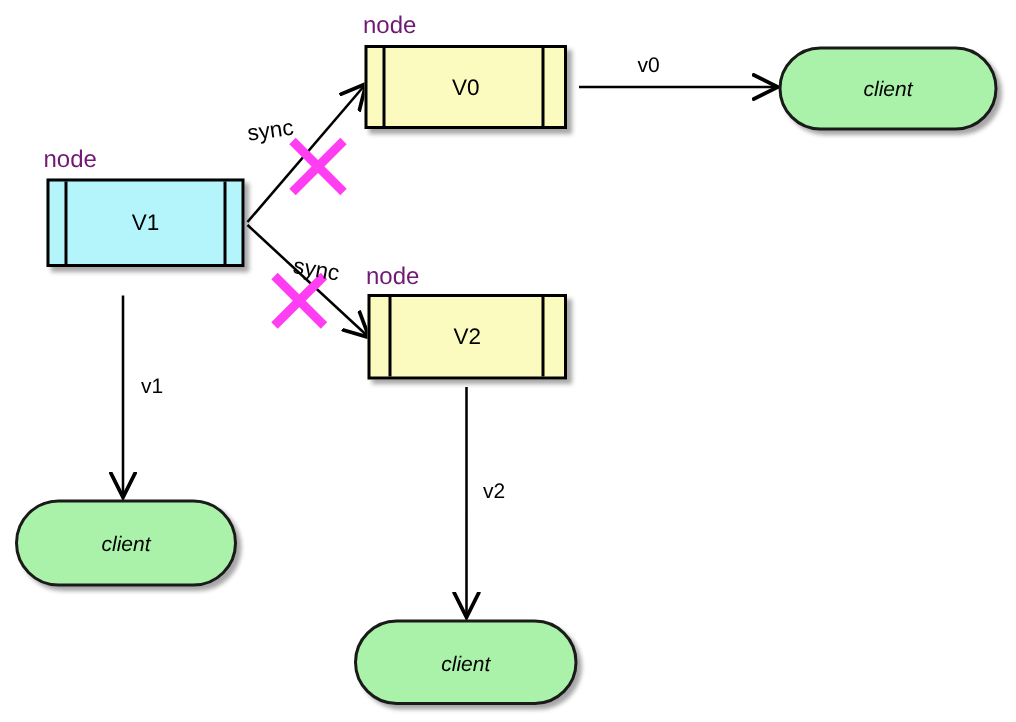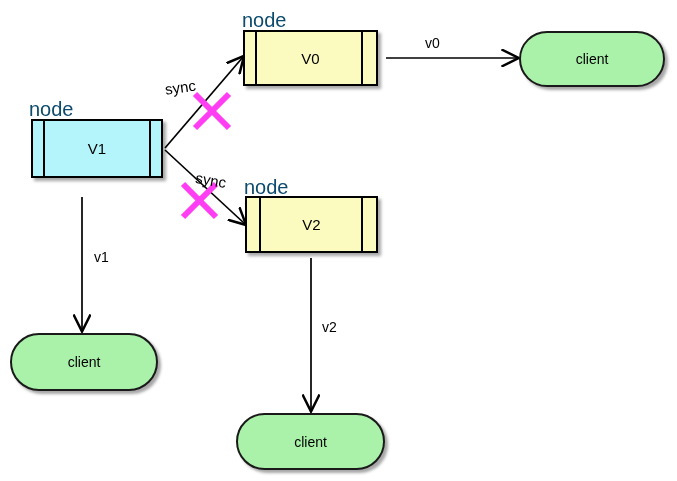--- a/index.html
+++ b/index.html
@@ -50,42 +50,43 @@
     color: #000000;
     line-height: 1;
     z-index: 2;
   }
   .node.v1 { background: #b4f5fb; }
   .node.v0, .node.v2 { background: #fbfbc0; }
 
   
   .caption {
     position: absolute;
-    font-size: 20px;
-    color: #0c4a6e;
+    font-size: 16px;
+    color: #701a75;
     white-space: nowrap;
     line-height: 1;
   }
 
   
   .client {
     position: absolute;
     box-sizing: border-box;
     background: #aaf2aa;
     border: 2px solid #1a1a1a;
     border-radius: 30px;
     box-shadow: 3px 3px 3px rgba(0,0,0,0.35);
     display: flex;
     align-items: center;
     justify-content: center;
   }
   .client span {
     font-size: 14px;
     color: #000000;
     line-height: 1;
+    font-style: italic;
   }
 
   
   .edge-label {
     position: absolute;
     font-size: 14px;
     color: #000000;
     white-space: nowrap;
     line-height: 1;
   }

